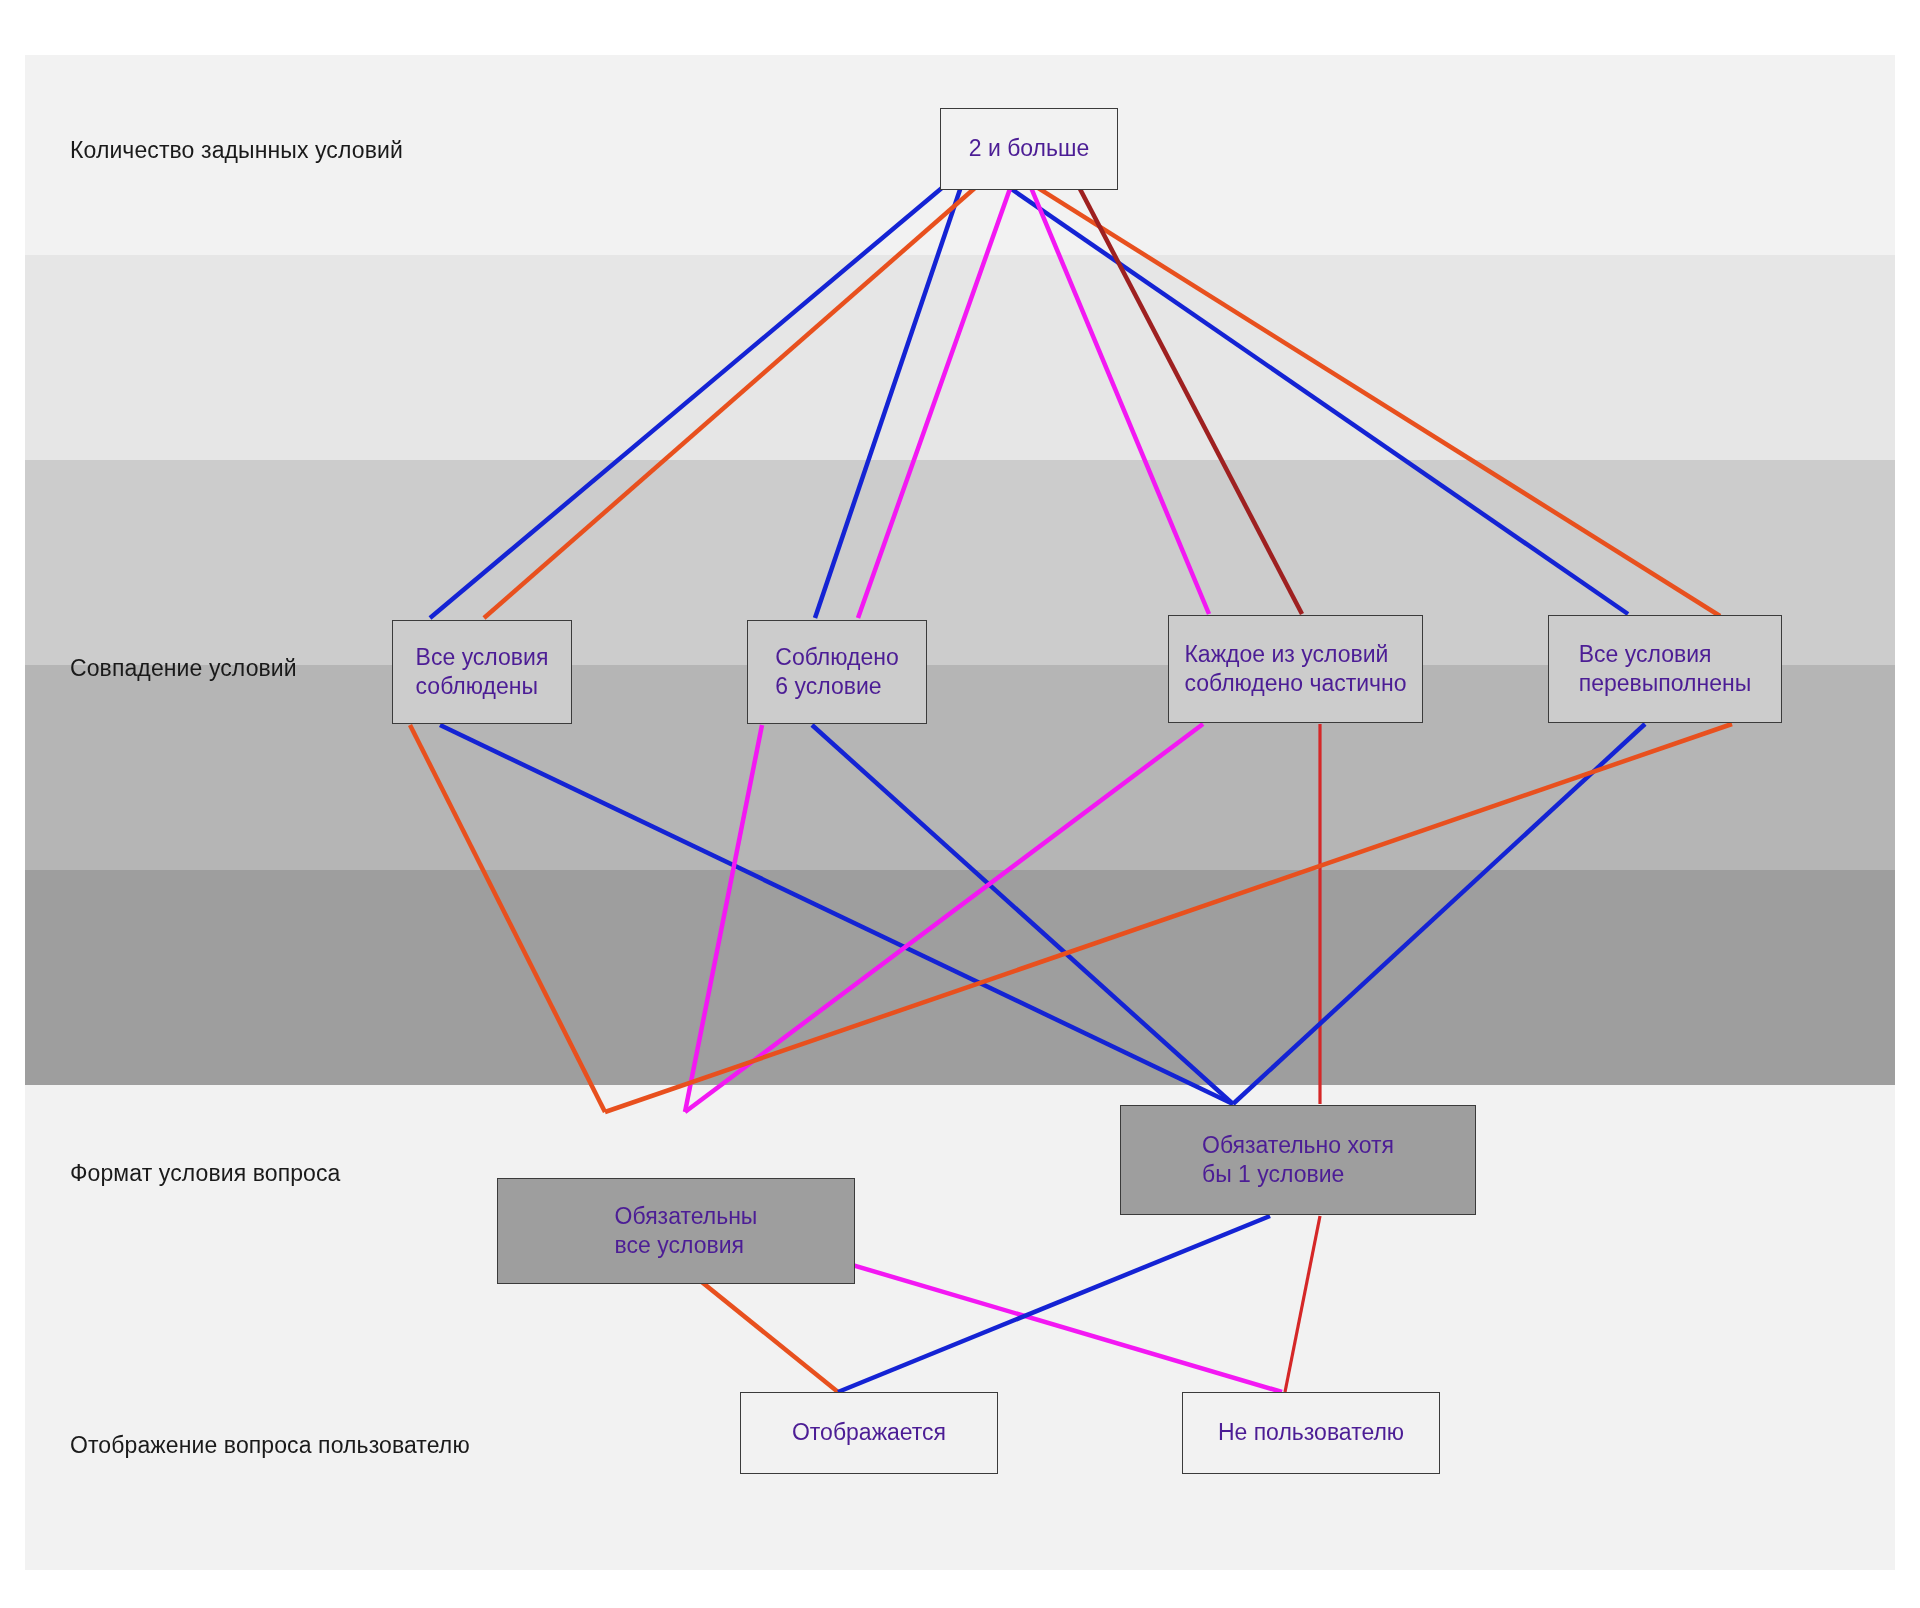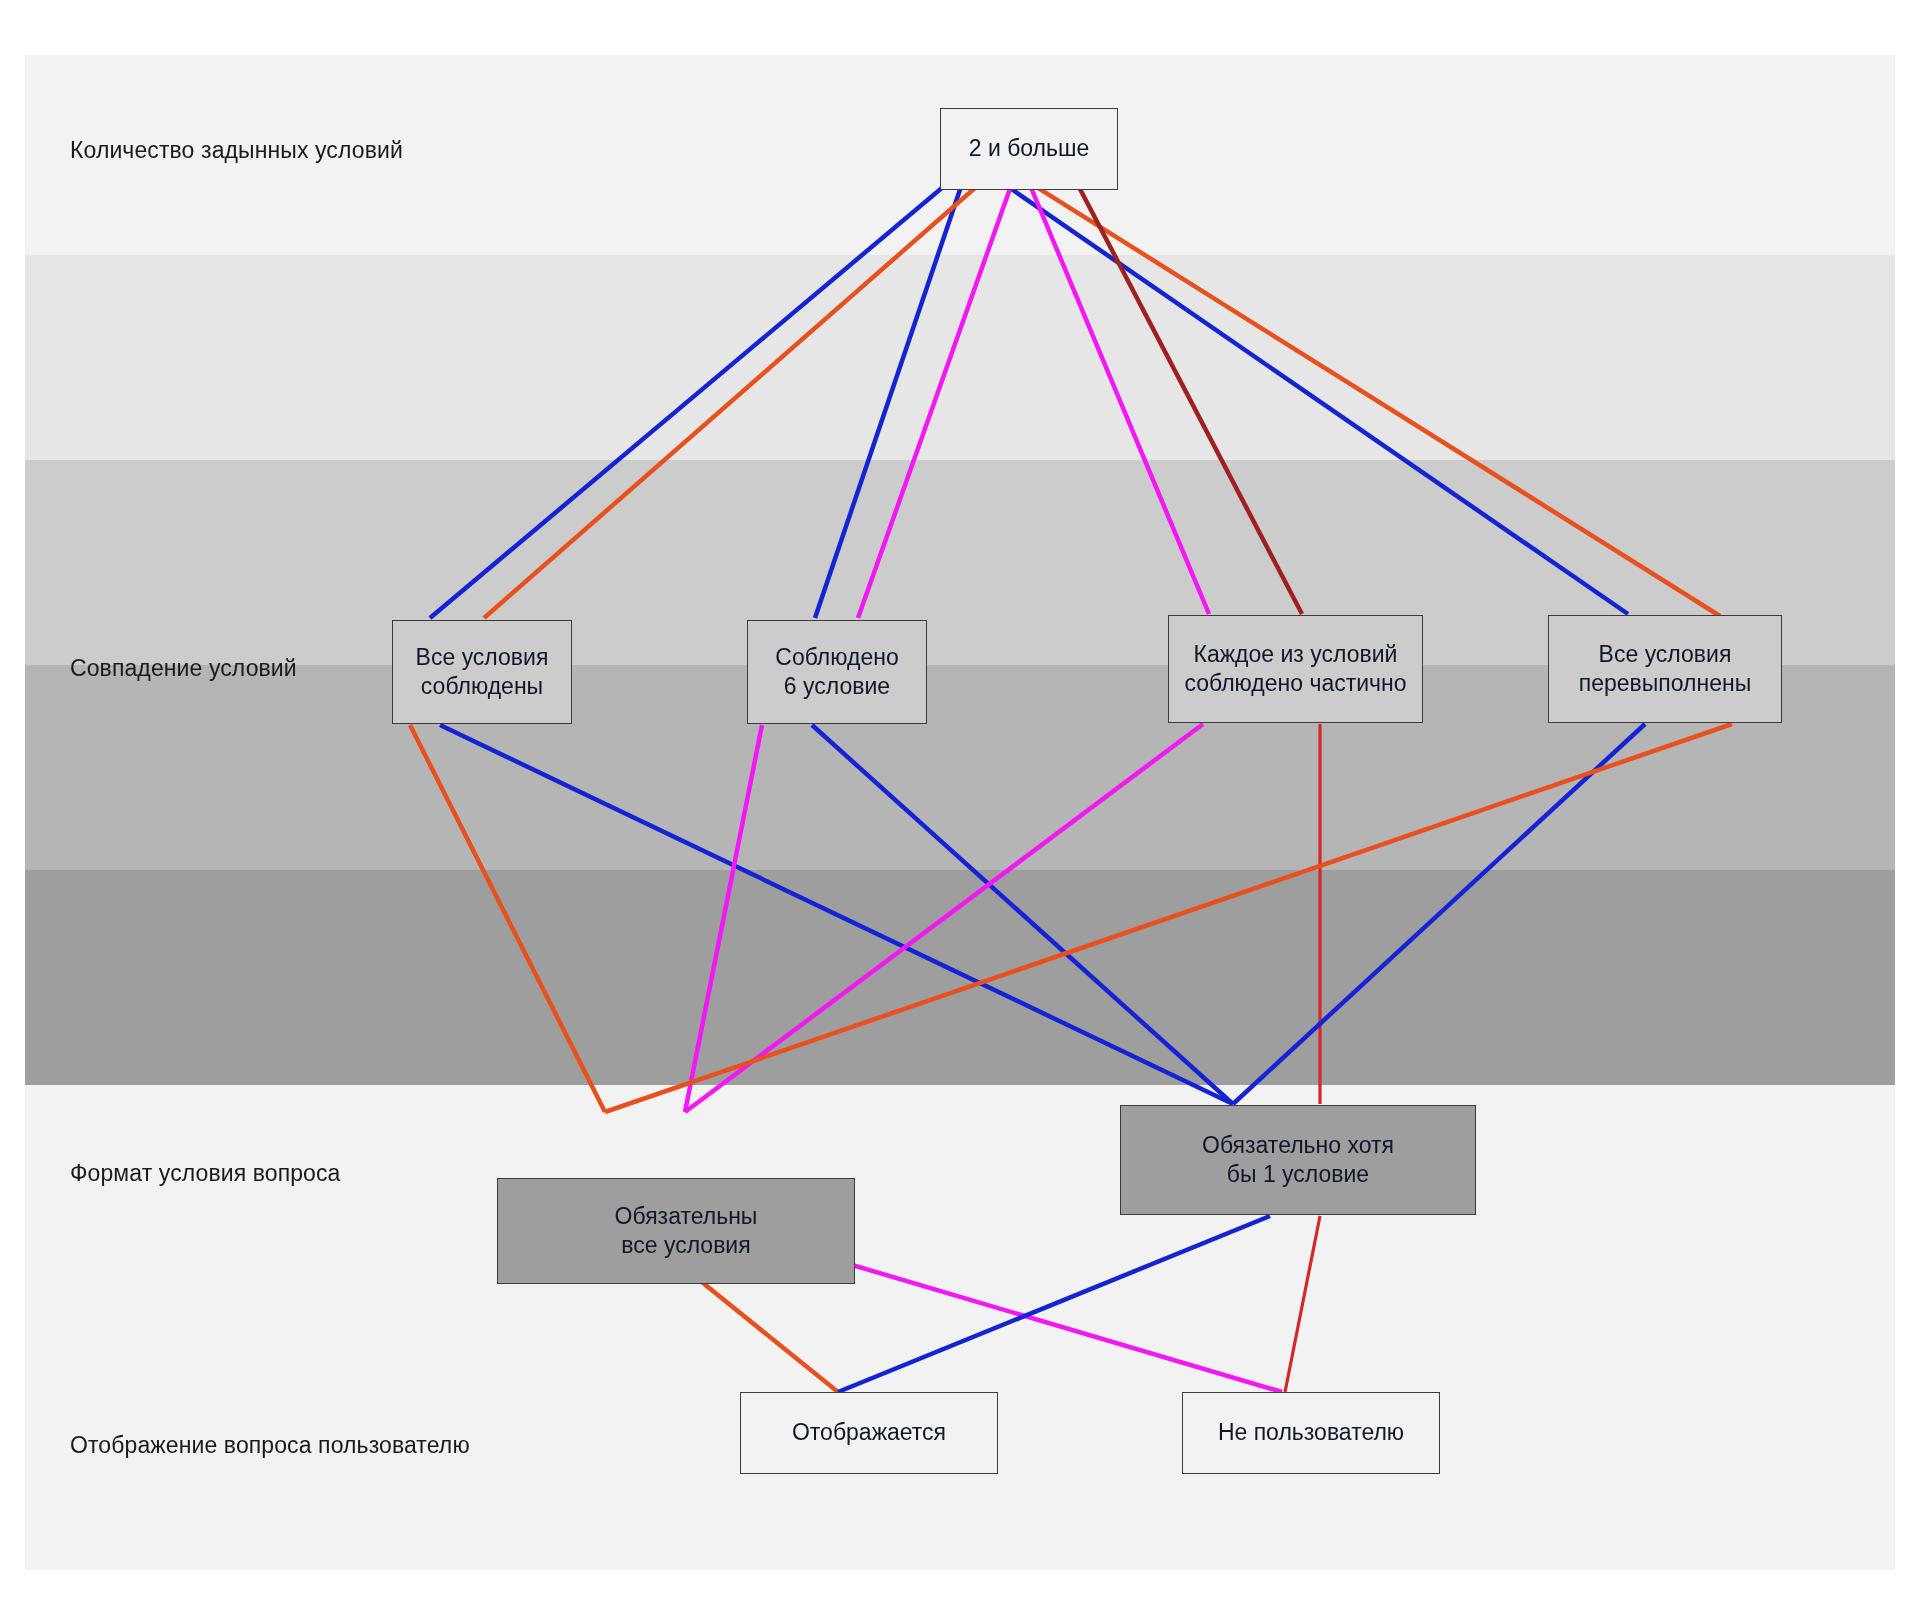--- a/index.html
+++ b/index.html
@@ -40,24 +40,23 @@
     pointer-events: none;
   }
   .node {
     position: absolute;
     box-sizing: border-box;
     border: 1.6px solid #3b3b3b;
     background: rgba(255,255,255,0.0);
     display: flex;
     align-items: center;
     justify-content: center;
-    text-align: center;
     font-size: 23px;
     line-height: 1.28;
-    color: #0f172a;
+    color: #4c1d95;
     white-space: pre-line;
   }
   .node.light { background: #f2f2f2; }
   .node.mid   { background: #cccccc; }
   .node.dark  { background: #9e9e9e; }
 </style>
 </head>
 <body>
 
 <div id="stage">

